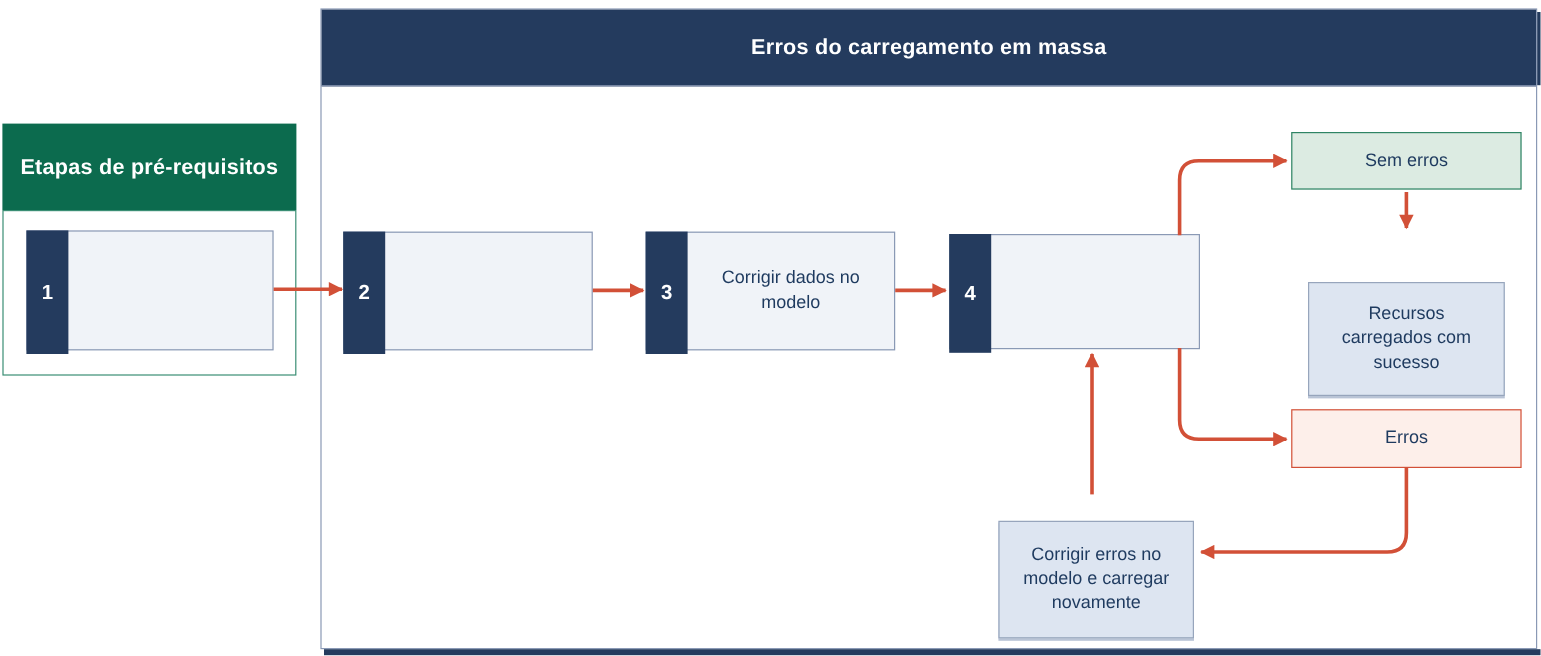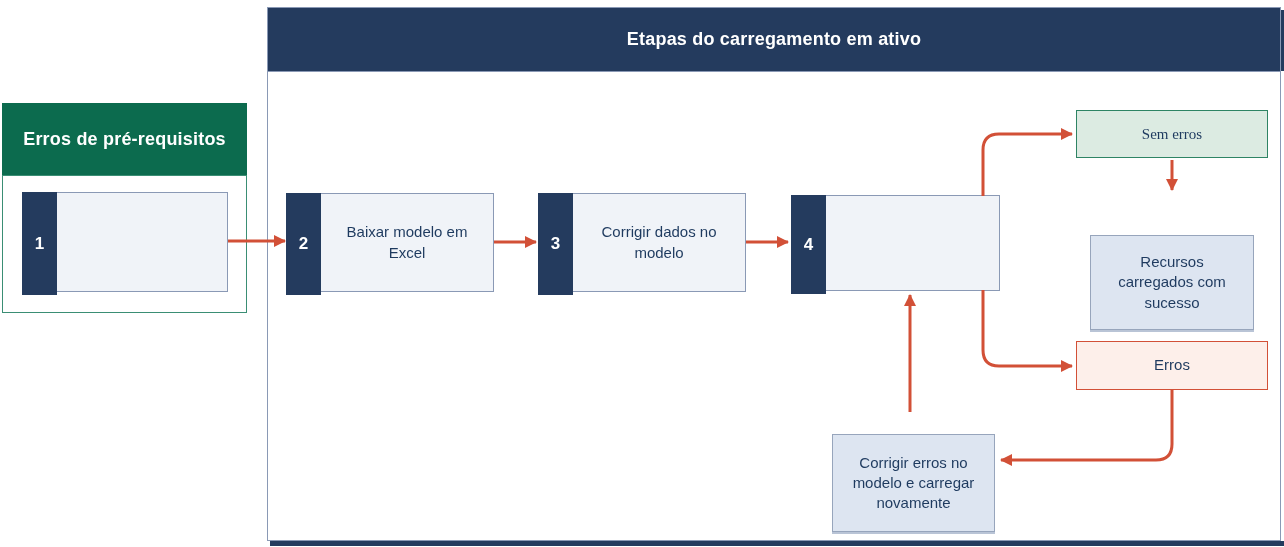--- a/index.html
+++ b/index.html
@@ -32,62 +32,61 @@
     border:1px solid var(--green-border);}
 
   .step{position:absolute;background:var(--step-fill);border:1px solid var(--panel-border);z-index:3;}
   .step-tab{position:absolute;left:-1px;top:-1px;width:35px;bottom:-4px;background:var(--navy);
     color:#fff;display:flex;align-items:center;justify-content:center;font-weight:bold;font-size:17px;}
   .step-label{position:absolute;left:34px;right:0;top:0;bottom:0;display:flex;align-items:center;
     justify-content:center;text-align:center;color:var(--text);font-size:15px;line-height:1.35;padding:0 10px;}
 
   .outcome{position:absolute;display:flex;align-items:center;justify-content:center;text-align:center;
     color:var(--text);font-size:15px;line-height:1.35;padding:4px 10px;z-index:3;}
-  .outcome.success{background:var(--success-fill);border:1px solid var(--success-border);font-family:Liberation Serif, serif;}
+  .outcome.success{background:var(--success-fill);border:1px solid var(--success-border);}
   .outcome.info{background:var(--info-fill);border:1px solid var(--info-border);box-shadow:0 2px 0 #b9c4d6;margin-top:42px;}
   .outcome.error{background:var(--error-fill);border:1px solid var(--error-border);}
 
   .s1{left:22px;top:192px;width:206px;height:100px;}
   .s2{left:286px;top:193px;width:208px;height:99px;}
   .s3{left:538px;top:193px;width:208px;height:99px;}
   .s4{left:791px;top:195px;width:209px;height:96px;}
   .b-sem{left:1076px;top:110px;width:192px;height:48px;}
   .b-rec{left:1090px;top:193px;width:164px;height:95px;}
   .b-err{left:1076px;top:341px;width:192px;height:49px;}
   .b-fix{left:832px;top:392px;width:163px;height:98px;}
 </style>
 </head>
 <body>
 
 <div class="canvas">
 
   <div class="main-panel">
     <div class="main-banner">
-      <span class="banner-title">Etapas do carregamento em ativo</span>
+      <span class="banner-title">Erros do carregamento em massa</span>
     </div>
   </div>
   <div class="banner-shadow-right"></div>
   <div class="panel-shadow-bottom"></div>
 
   <div class="prereq-banner">
-    <span class="banner-title">Erros de pré-requisitos</span>
+    <span class="banner-title">Etapas de pré-requisitos</span>
   </div>
   <div class="prereq-panel"></div>
 
   <div class="step s1">
     <div class="step-tab">
       <span>1</span>
     </div>
   </div>
 
   <div class="step s2">
     <div class="step-tab">
       <span>2</span>
     </div>
-    <div class="step-label">Baixar modelo em Excel</div>
   </div>
 
   <div class="step s3">
     <div class="step-tab">
       <span>3</span>
     </div>
     <div class="step-label">Corrigir dados no modelo</div>
   </div>
 
   <div class="step s4">

